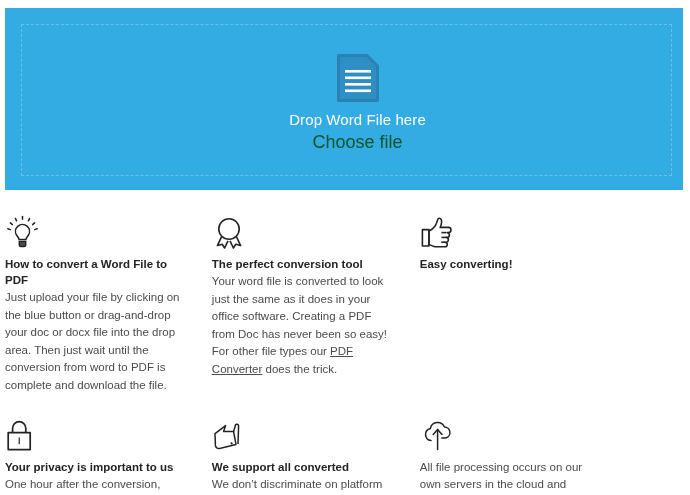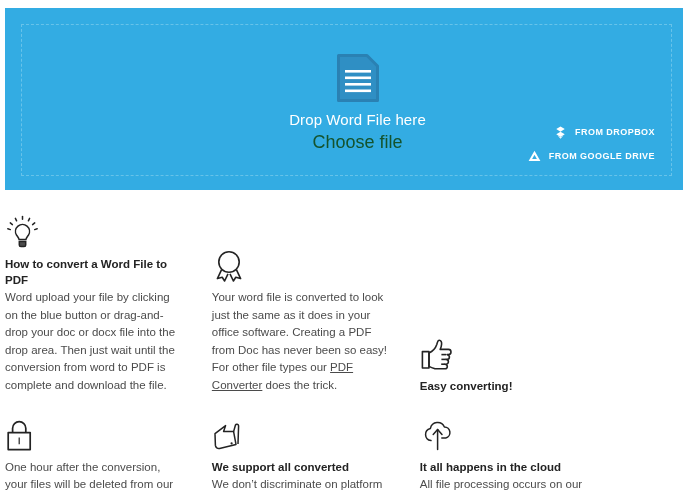--- a/index.html
+++ b/index.html
@@ -97,21 +97,20 @@
   
   #features {
     position: absolute;
     left: 0;
     top: 215px;
     width: 690px;
   }
   .feature-row {
     display: flex;
     width: 618px;
-    align-items: flex-end;
   }
   .feature-col {
     width: 230px;
     box-sizing: border-box;
     padding-right: 24px;
   }
   .feature-col.col-1 { padding-left: 5px; }
   .feature-col.col-2 { padding-left: 6px; }
   .feature-col.col-3 { padding-left: 8px; }
 
@@ -154,40 +153,20 @@
         <rect x="8" y="16" width="26" height="2.6" fill="#ffffff"></rect>
         <rect x="8" y="22.5" width="26" height="2.6" fill="#ffffff"></rect>
         <rect x="8" y="29" width="26" height="2.6" fill="#ffffff"></rect>
         <rect x="8" y="35.5" width="26" height="2.6" fill="#ffffff"></rect>
       </svg>
     </span>
     <div id="drop-title">Drop Word File here</div>
     <div id="choose-file-link">Choose file</div>
   </div>
 
-  <div id="cloud-sources">
-    <div class="cloud-btn">
-      <span class="cloud-icon">
-        <svg width="15" height="15" viewBox="0 0 24 24">
-          <path d="M12 2.2 L5.2 6.4 L12 10.6 L5.2 14.8 L12 19 L18.8 14.8 L12 10.6 L18.8 6.4 Z" fill="#ffffff"></path>
-          <path d="M7.4 16.6 L12 19.6 L16.6 16.6 L12 21.8 Z" fill="#ffffff"></path>
-        </svg>
-      </span>
-      <span class="cloud-label">FROM DROPBOX</span>
-    </div>
-    <div class="cloud-btn">
-      <span class="cloud-icon">
-        <svg width="15" height="15" viewBox="0 0 24 24">
-          <path d="M12 2.6 L21.4 19 L16.6 19 L7.4 19 L2.6 19 Z" fill="#ffffff"></path>
-          <path d="M12 9 L8.2 16 L15.8 16 Z" fill="#33ace3"></path>
-        </svg>
-      </span>
-      <span class="cloud-label">FROM GOOGLE DRIVE</span>
-    </div>
-  </div>
 </div>
 
 <div id="features">
 
   <div class="feature-row">
 
     <div class="feature-col col-1">
       <span class="feature-icon">
         <svg width="36" height="38" viewBox="0 0 36 38">
           <g fill="none" stroke="#232323" stroke-width="1.5" stroke-linecap="round">
@@ -197,33 +176,34 @@
             <path d="M11.6 5.8 L10.4 3.4"></path>
             <path d="M23.4 5.8 L24.6 3.4"></path>
             <path d="M7.4 9.6 L5.3 7.9"></path>
             <path d="M27.6 9.6 L29.7 7.9"></path>
             <path d="M5.3 14.6 L2.8 13.8"></path>
             <path d="M29.7 14.6 L32.2 13.8"></path>
           </g>
         </svg>
       </span>
       <div class="feature-title">How to convert a Word File to PDF</div>
-      <div class="feature-body">Word upload your file by clicking on the blue button or drag-and-drop your doc or docx file into the drop area. Then just wait until the conversion from word to PDF is complete and download the file.</div>
+      <div class="feature-body">Just upload your file by clicking on the blue button or drag-and-drop your doc or docx file into the drop area. Then just wait until the conversion from word to PDF is complete and download the file.</div>
     </div>
 
     <div class="feature-col col-2">
       <span class="feature-icon">
         <svg width="34" height="38" viewBox="0 0 34 38">
           <g fill="none" stroke="#232323" stroke-width="1.6" stroke-linejoin="round">
             <circle cx="17" cy="14" r="10.2"></circle>
             <path d="M9.6 21.6 L5.4 30.6 L10.2 29.3 L12.6 33 L16 25.8"></path>
             <path d="M24.4 21.6 L28.6 30.6 L23.8 29.3 L21.4 33 L18 25.8"></path>
           </g>
         </svg>
       </span>
+      <div class="feature-title">The perfect conversion tool</div>
       <div class="feature-body"><span>Your word file is converted to look just the same as it does in your office software. Creating a PDF from Doc has never been so easy! For other file types our </span><a class="inline-link">PDF Converter</a><span> does the trick.</span></div>
     </div>
 
     <div class="feature-col col-3">
       <span class="feature-icon">
         <svg width="36" height="38" viewBox="0 0 36 38">
           <g fill="none" stroke="#232323" stroke-width="1.6" stroke-linejoin="round">
             <rect x="2.4" y="14.6" width="6.6" height="16.4"></rect>
             <path d="M9 16 C12.4 14.6 15.6 11 16.8 7.6 C17.4 5.6 17.4 3.4 19 3.2 C21 3 21.8 5 21.6 7.2 C21.4 9.6 20.2 12.4 20.2 12.4 h8.2 a2.6 2.6 0 0 1 0 5.2 h-1.4 a2.4 2.4 0 0 1 0 4.8 h-1 a2.4 2.4 0 0 1 0 4.8 h-1 a2.3 2.3 0 0 1 0 4.6 H15 C12.6 31 10.6 30.2 9 29.4 Z"></path>
             <path d="M26 17.6 h-4.6"></path>
@@ -242,20 +222,21 @@
     <div class="feature-col col-1">
       <span class="feature-icon">
         <svg width="32" height="38" viewBox="0 0 32 38">
           <g fill="none" stroke="#232323" stroke-width="1.7" stroke-linejoin="round">
             <rect x="3.2" y="14.6" width="22" height="17"></rect>
             <path d="M7.6 14.6 v-4.4 a6.6 6.6 0 0 1 13.2 0 v4.4"></path>
             <path d="M14.2 19.6 v6.6" stroke-width="1.2"></path>
           </g>
         </svg>
       </span>
+      <div class="feature-title">Your privacy is important to us</div>
       <div class="feature-body">One hour after the conversion, your files will be deleted from our servers forever. If you want to know more please read our privacy policy below.</div>
     </div>
 
     <div class="feature-col col-2">
       <span class="feature-icon">
         <svg width="36" height="38" viewBox="0 0 36 38">
           <g fill="none" stroke="#232323" stroke-width="1.5" stroke-linejoin="round">
             <path d="M3 15.6 L13.6 7.6 L11.6 13.6 L21.6 13.6 L24 26.4 L7.6 30.4 a3.4 3.4 0 0 1 -4.2 -3 Z"></path>
             <path d="M21.6 13.6 L23.4 7.2 a1.7 1.7 0 0 1 3.2 .6 L26 26"></path>
             <circle cx="19.6" cy="25.4" r="1.1" fill="#232323" stroke="none"></circle>
@@ -269,18 +250,17 @@
     <div class="feature-col col-3">
       <span class="feature-icon">
         <svg width="38" height="38" viewBox="0 0 38 38">
           <g fill="none" stroke="#232323" stroke-width="1.5" stroke-linejoin="round" stroke-linecap="round">
             <path d="M11 22.6 a6.2 6.2 0 0 1 -.6 -12.2 a7.4 7.4 0 0 1 14 -1.4 a5.6 5.6 0 0 1 1.4 11 h-4"></path>
             <path d="M17.6 11.6 v20"></path>
             <path d="M13.2 16.4 L17.6 11.6 L22 16.4"></path>
           </g>
         </svg>
       </span>
-      <div class="feature-title">It all happens in the cloud</div>
       <div class="feature-body">All file processing occurs on our own servers in the cloud and won’t consume your own computer’s capacity.</div>
     </div>
 
   </div>
 </div>
 
 </body></html>

